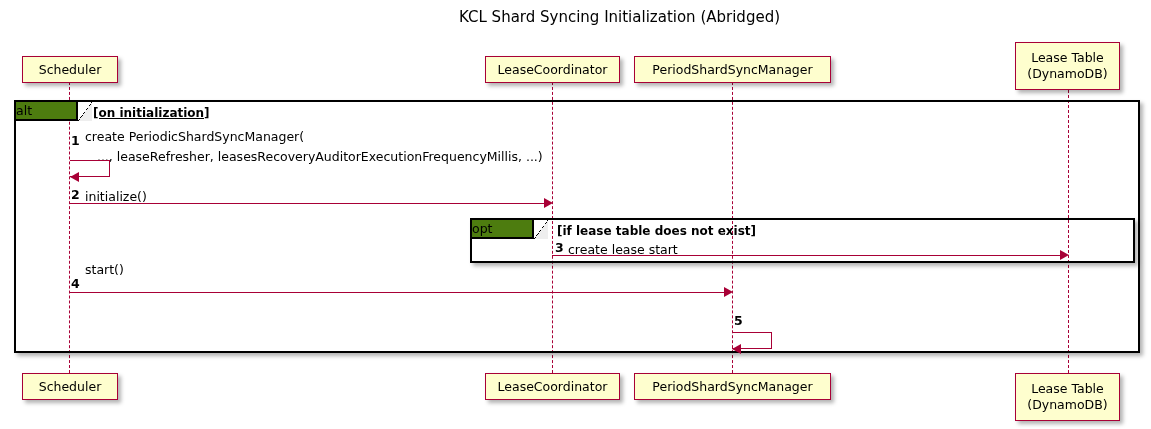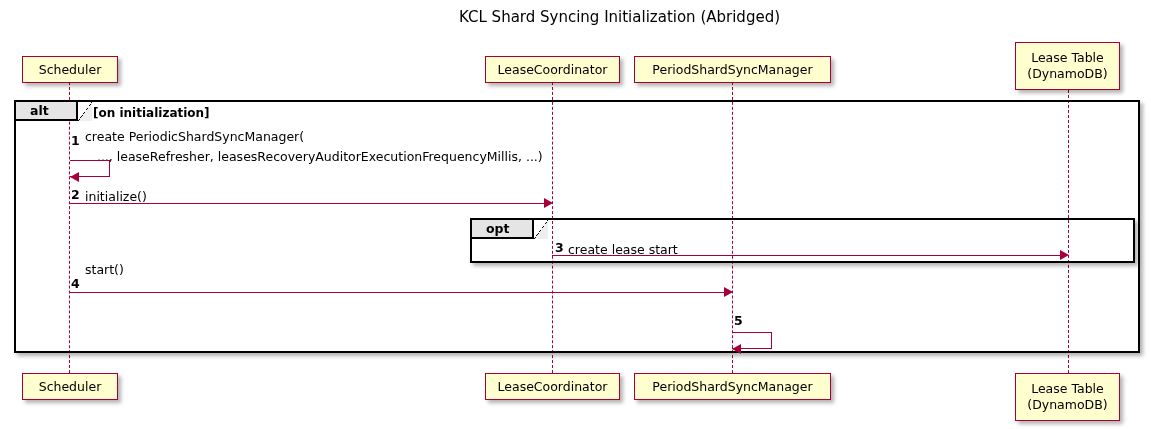--- a/index.html
+++ b/index.html
@@ -57,27 +57,26 @@
   .frame {
     position: absolute;
     box-sizing: border-box;
     border: 2px solid #000000;
     background: transparent;
     box-shadow: 3px 3px 4px rgba(0,0,0,0.30);
   }
   .frame-tab {
     position: absolute;
     box-sizing: border-box;
-    background: #e5e5e5;
+    background: #4d7c0f;
     border-right: 2px solid #000000;
     border-bottom: 2px solid #000000;
     font-size: 12.5px;
-    font-weight: bold;
-    color: #000000;
-    padding-left: 14px;
+    font-weight: normal;
+    color: #000000;
     line-height: 18px;
     height: 19px;
   }
   .frame-tab-notch {
     position: absolute;
     width: 0;
     height: 0;
     border-style: solid;
   }
   .frame-guard {
@@ -159,40 +158,41 @@
   </div>
 
   <div class="frame" style="left:14px; top:100px; width:1126px; height:253px;"></div>
   <div class="frame-tab" style="left:16px; top:102px; width:62px;">
     <span>alt</span>
   </div>
 
   <div class="frame-tab-notch" style="left:78px; top:102px; border-width:0 0 19px 14px; border-color:transparent transparent #EEEEEE transparent;"></div>
   <div class="frame-tab-notch" style="left:78px; top:102px; width:14px; height:19px; border:0; background:
         linear-gradient(to bottom right, transparent 49.4%, #000000 49.4%, #000000 51.6%, transparent 51.6%);"></div>
-  <div class="frame-guard" style="left:93px; top:106px;">[on initialization]</div>
+  <div class="frame-guard" style="left:93px; top:106px;text-decoration:underline;">[on initialization]</div>
 
   <div class="msg-seq" style="left:71px; top:133px;">1</div>
   <div class="msg-label" style="left:85px; top:127px;">create PeriodicShardSyncManager(
    ..., leaseRefresher, leasesRecoveryAuditorExecutionFrequencyMillis, ...)</div>
   <div class="self-loop" style="left:70px; top:160px; width:40px; height:17px;"></div>
   <div class="msg-arrow left" style="left:70px; top:172px;"></div>
 
   <div class="msg-seq" style="left:71px; top:187px;">2</div>
   <div class="msg-label" style="left:85px; top:187px;">initialize()</div>
   <div class="msg-line" style="left:69px; top:203px; width:475px;"></div>
   <div class="msg-arrow right" style="left:544px; top:198px;"></div>
 
   <div class="frame" style="left:470px; top:218px; width:665px; height:45px;"></div>
   <div class="frame-tab" style="left:472px; top:220px; width:62px;">
     <span>opt</span>
   </div>
   <div class="frame-tab-notch" style="left:534px; top:220px; border-width:0 0 19px 14px; border-color:transparent transparent #EEEEEE transparent;"></div>
   <div class="frame-tab-notch" style="left:534px; top:220px; width:14px; height:19px; border:0; background:
         linear-gradient(to bottom right, transparent 49.4%, #000000 49.4%, #000000 51.6%, transparent 51.6%);"></div>
+  <div class="frame-guard" style="left:557px; top:224px;">[if lease table does not exist]</div>
 
   <div class="msg-seq" style="left:555px; top:240px;">3</div>
   <div class="msg-label" style="left:568px; top:240px;">create lease start</div>
   <div class="msg-line" style="left:552px; top:255px; width:509px;"></div>
   <div class="msg-arrow right" style="left:1060px; top:250px;"></div>
 
   <div class="msg-seq" style="left:71px; top:276px;">4</div>
   <div class="msg-label" style="left:85px; top:260px;">start()</div>
   <div class="msg-line" style="left:69px; top:292px; width:655px;"></div>
   <div class="msg-arrow right" style="left:724px; top:287px;"></div>

